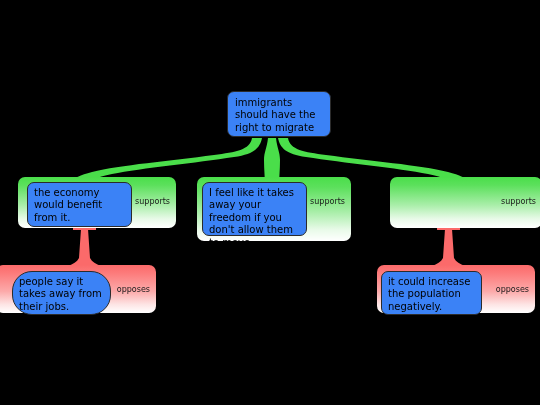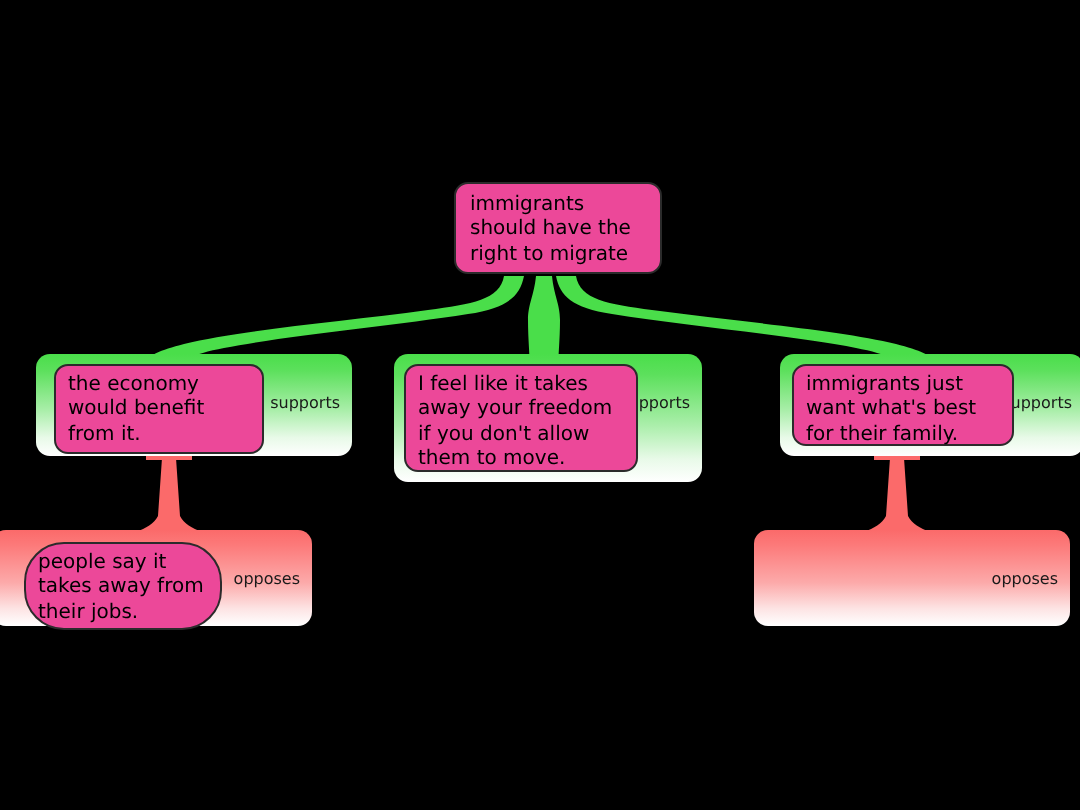--- a/index.html
+++ b/index.html
@@ -22,21 +22,21 @@
   .panel.opposes{
     background:linear-gradient(to bottom,#fb6a6a 0%,#fc7a7a 16%,#fcaaaa 55%,#fde4e4 82%,#ffffff 100%);
   }
   .panel-tag{
     position:absolute;top:20px;right:6px;
     font-size:8px;line-height:10px;color:#1a1a1a;white-space:nowrap;
   }
 
   
   .claim{
-    position:absolute;background:#ec4899;border:1px solid #2b2b2b;border-radius:7px;
+    position:absolute;background:#3b82f6;border:1px solid #2b2b2b;border-radius:7px;
     box-sizing:border-box;padding:4px 6px 3px 6px;
     font-size:10px;line-height:12.4px;color:#000;
   }
   .claim.root{padding:5px 7px 4px 7px;}
 </style>
 </head>
 <body>
 
 <div id="stage">
 
@@ -97,20 +97,20 @@
   </div>
 
   <div class="panel opposes" style="left:377px;top:265px;width:158px;height:48px;">
     <span class="panel-tag">opposes</span>
   </div>
 
   <div class="claim root" style="left:227px;top:91px;width:104px;height:46px;">immigrants should have the right to migrate</div>
 
   <div class="claim" style="left:27px;top:182px;width:105px;height:45px;">the economy would benefit from it.</div>
 
-  <div class="claim" style="left:202px;top:182px;width:117px;height:54px;">I feel like it takes away your freedom if you don't allow them to move.</div>
+  <div class="claim" style="left:202px;top:182px;width:105px;height:54px;">I feel like it takes away your freedom if you don't allow them to move.</div>
 
-  <div class="claim" style="left:396px;top:182px;width:111px;height:41px;">immigrants just want what's best for their family.</div>
 
   <div class="claim" style="left:12px;top:271px;width:99px;height:44px;border-radius:20px;">people say it takes away from their jobs.</div>
 
+  <div class="claim" style="left:381px;top:271px;width:101px;height:44px;">it could increase the population negatively.</div>
 
 </div>
 
 </body></html>

